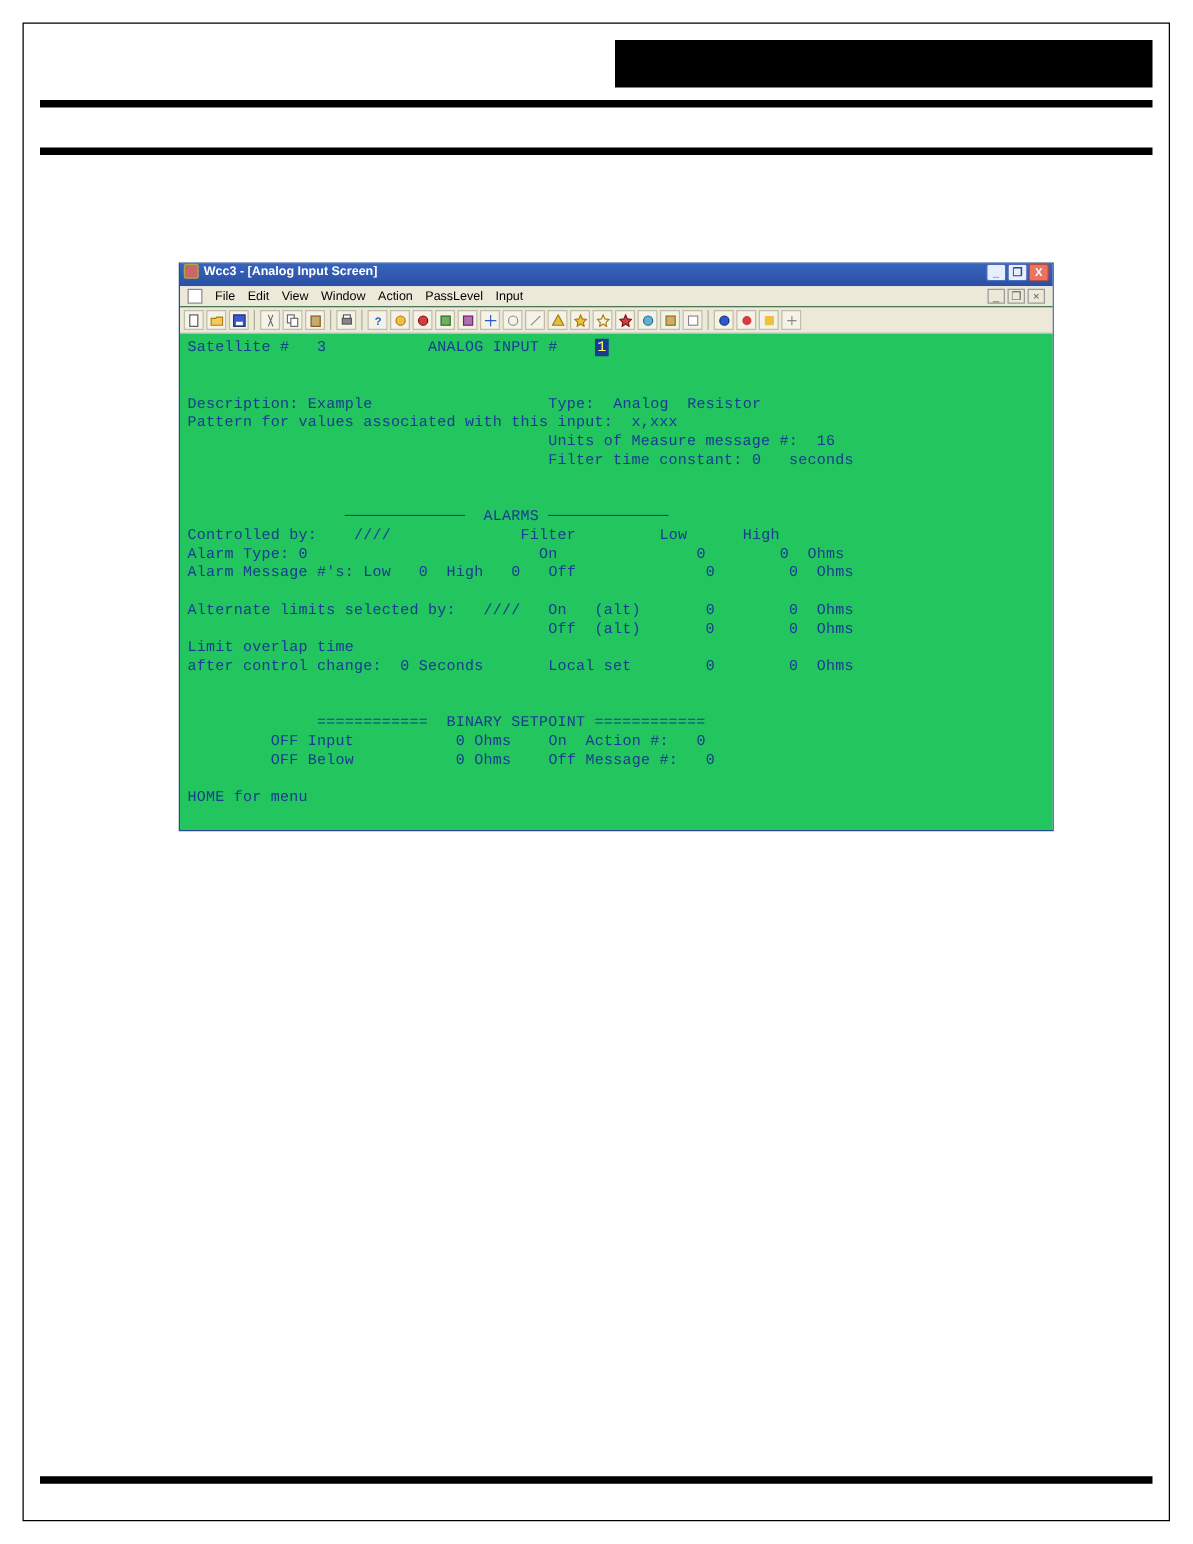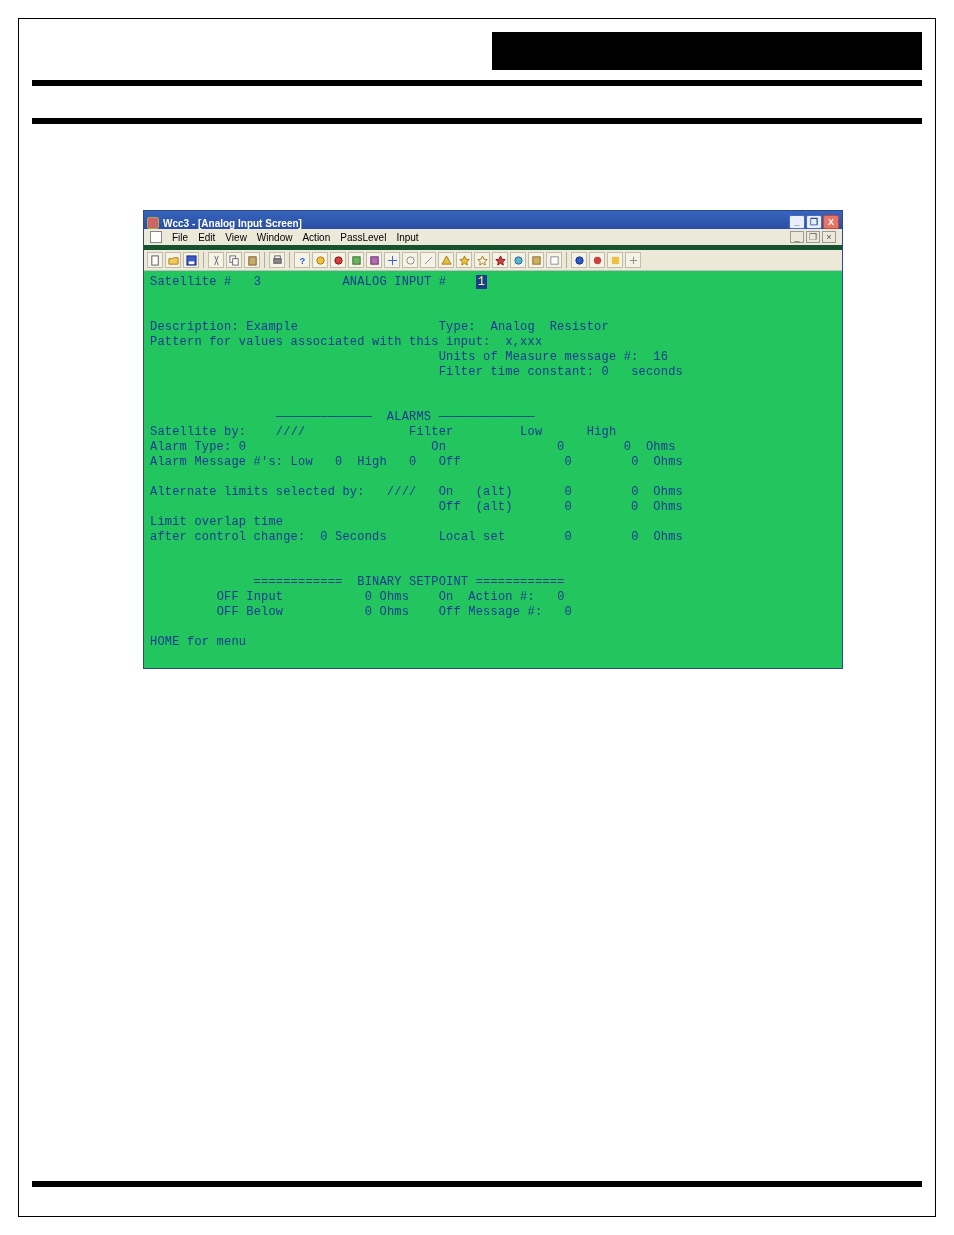--- a/index.html
+++ b/index.html
@@ -36,21 +36,21 @@
     top: 210px; left: 143px;
     width: 700px;
     border: 1px solid #2a4a8a;
     background: #fff;
     font-family: "Courier New", monospace;
     font-size: 12px;
     color: #1a3b94;
   }
   .titlebar {
     display: flex;
-    align-items: flex-end;
+    align-items: flex-start;
     justify-content: space-between;
     height: 18px;
     background: linear-gradient(to bottom, #3764bd, #2a4fa3);
     color: #fff;
     font-family: Tahoma, Arial, sans-serif;
     font-size: 10px;
     font-weight: bold;
     padding: 0 3px;
   }
   .titlebar .left { display: flex; align-items: center; gap: 4px; }
@@ -72,21 +72,21 @@
   .winbtn.close { background: #e97465; color: #fff; border-color: #c04a3a; }
 
   .menubar {
     display: flex;
     gap: 10px;
     background: #ece9d8;
     font-family: Tahoma, Arial, sans-serif;
     font-size: 10px;
     color: #000;
     padding: 2px 6px;
-    border-bottom: 5px solid #14532d;
+    border-bottom: 1px solid #14532d;
     align-items: center;
   }
   .menubar .mdi {
     margin-left: auto;
     display: flex; gap: 2px;
   }
   .menubar .mdi span {
     width: 14px; height: 12px;
     border: 1px solid #9a9a9a;
     background: #ece9d8;
@@ -323,21 +323,21 @@
   <div class="client"><span>Satellite #</span>   <span>3</span>           <span>ANALOG INPUT #</span>    <span class="hl">1</span>
 
 
 <span>Description:</span> <span>Example</span>                   <span>Type:</span>  <span>Analog  Resistor</span>
 <span>Pattern for values associated with this input:</span>  <span>x,xxx</span>
                                        <span>Units of Measure message #:</span>  <span>16</span>
                                        <span>Filter time constant:</span> <span>0</span>   <span>seconds</span>
 
 
                  ─────────────  <span>ALARMS</span> ─────────────
-<span>Satellite by:</span>    <span>////</span>              <span>Filter</span>         <span>Low</span>      <span>High</span>
+<span>Controlled by:</span>    <span>////</span>              <span>Filter</span>         <span>Low</span>      <span>High</span>
 <span>Alarm Type:</span> <span>0</span>                         <span>On</span>               <span>0</span>        <span>0</span>  <span>Ohms</span>
 <span>Alarm Message #'s: Low</span>   <span>0</span>  <span>High</span>   <span>0</span>   <span>Off</span>              <span>0</span>        <span>0</span>  <span>Ohms</span>
 
 <span>Alternate limits selected by:</span>   <span>////</span>   <span>On   (alt)</span>       <span>0</span>        <span>0</span>  <span>Ohms</span>
                                        <span>Off  (alt)</span>       <span>0</span>        <span>0</span>  <span>Ohms</span>
 <span>Limit overlap time</span>
 <span>after control change:</span>  <span>0</span> <span>Seconds</span>       <span>Local set</span>        <span>0</span>        <span>0</span>  <span>Ohms</span>
 
 
               ============  <span>BINARY SETPOINT</span> ============

